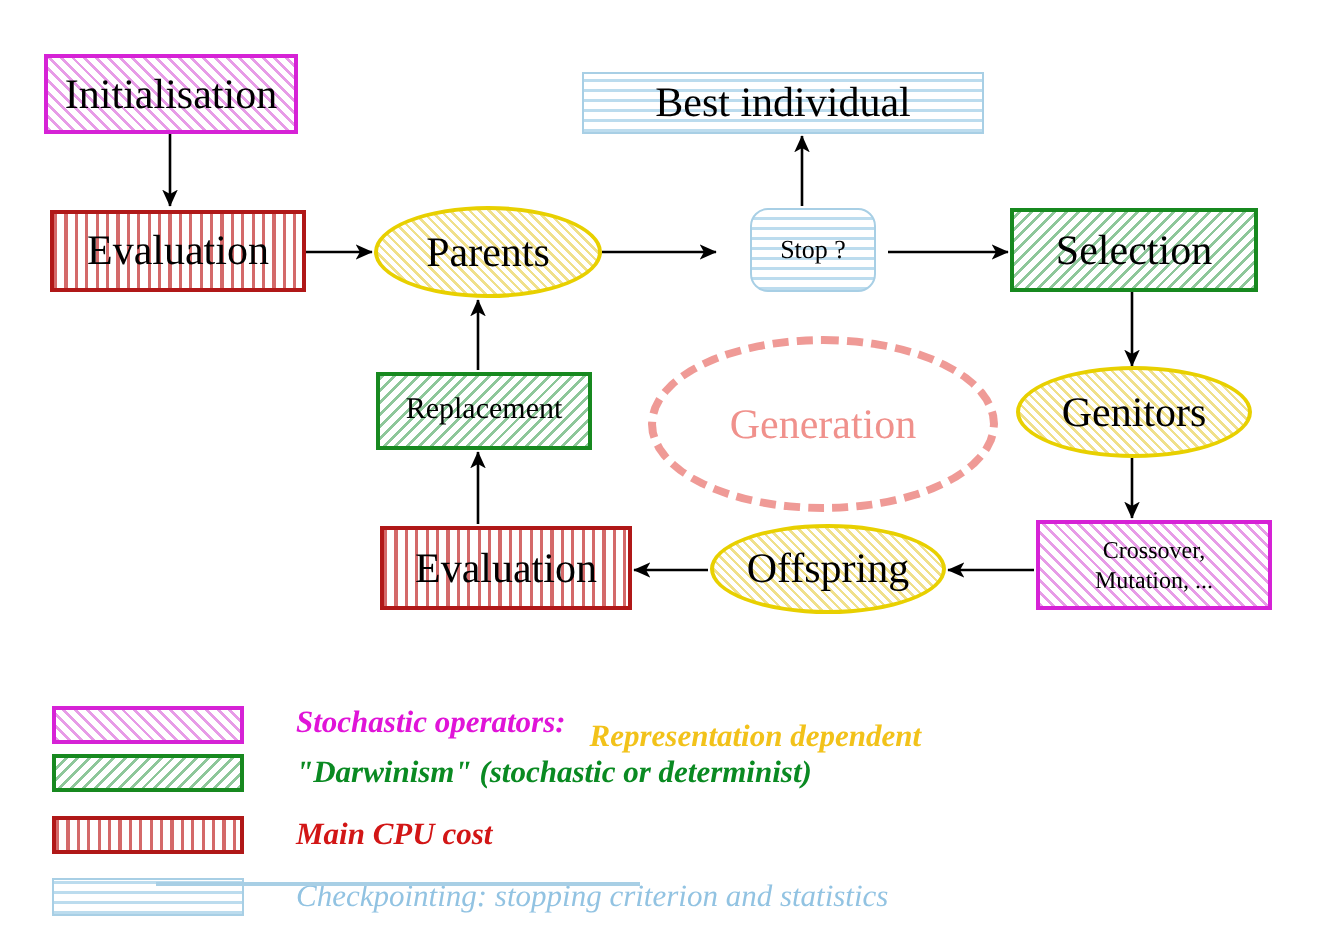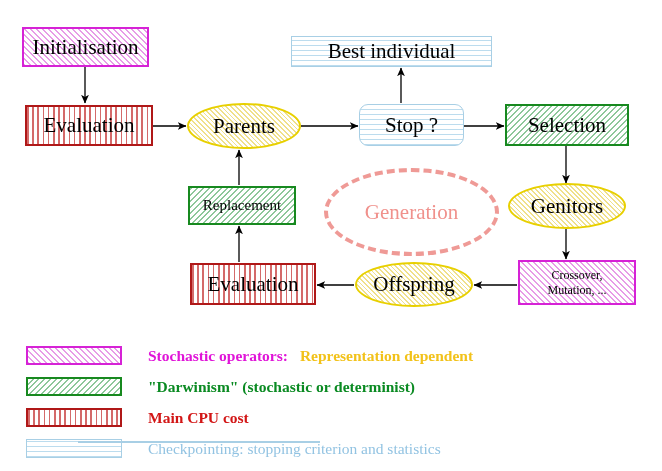--- a/index.html
+++ b/index.html
@@ -89,35 +89,35 @@
     align-items: center;
     justify-content: center;
     background: transparent;
   }
 
   
   .conn { position: absolute; }
   .conn svg { display: block; overflow: visible; }
 
   
-  #legend { position: absolute; left: 0; top: 336px; width: 530px; height: 120px; }
+  #legend { position: absolute; left: 0; top: 336px; width: 530px; height: 120px; font-style: italic; }
   .legend-row { position: absolute; left: 26px; display: flex; align-items: center; }
   .legend-swatch {
     width: 96px; height: 19px; box-sizing: border-box; flex: 0 0 auto;
   }
   .legend-text {
     margin-left: 26px;
     font-family: "Liberation Serif", "DejaVu Serif", serif;
     font-size: 15.5px;
     font-weight: bold;
     white-space: pre;
   }
   .legend-text.thin { font-weight: normal; }
   .lt-magenta { color: #e014d8; }
-  .lt-gold    { color: #f2c21a; }
+  .lt-gold    { color: #f2c21a; margin-top: 14px; }
   .lt-green   { color: #0a8a22; }
   .lt-red     { color: #d21616; }
   .lt-blue    { color: #92c3e2; }
 
   .bottom-rule {
     position: absolute;
     left: 78px; top: 441px; width: 242px; height: 2px;
     background: #a8cfe5;
   }
 </style>
@@ -161,21 +161,21 @@
   </div>
 
   <div class="node hatch-magenta" style="left:22px; top:27px; width:127px; height:40px; font-size:21px;">Initialisation</div>
 
   <div class="node hatch-red" style="left:25px; top:105px; width:128px; height:41px; font-size:21px;">Evaluation</div>
 
   <div class="node hatch-yellow" style="left:187px; top:103px; width:114px; height:46px; font-size:21px;">Parents</div>
 
   <div class="node hatch-blue" style="left:291px; top:36px; width:201px; height:31px; font-size:21px;">Best individual</div>
 
-  <div class="node hatch-blue rounded" style="left:359px; top:104px; width:105px; height:42px; font-size:21px;">Stop ?</div>
+  <div class="node hatch-blue rounded" style="left:375px; top:104px; width:63px; height:42px; font-size:13px;">Stop ?</div>
 
   <div class="node hatch-green" style="left:505px; top:104px; width:124px; height:42px; font-size:21px;">Selection</div>
 
   <div class="node hatch-yellow" style="left:508px; top:183px; width:118px; height:46px; font-size:21px;">Genitors</div>
 
   <div class="node hatch-magenta" style="left:518px; top:260px; width:118px; height:45px; font-size:12px; line-height:1.25;">Crossover,
 Mutation, ...</div>
 
   <div class="node hatch-yellow" style="left:355px; top:262px; width:118px; height:45px; font-size:21px;">Offspring</div>
 

